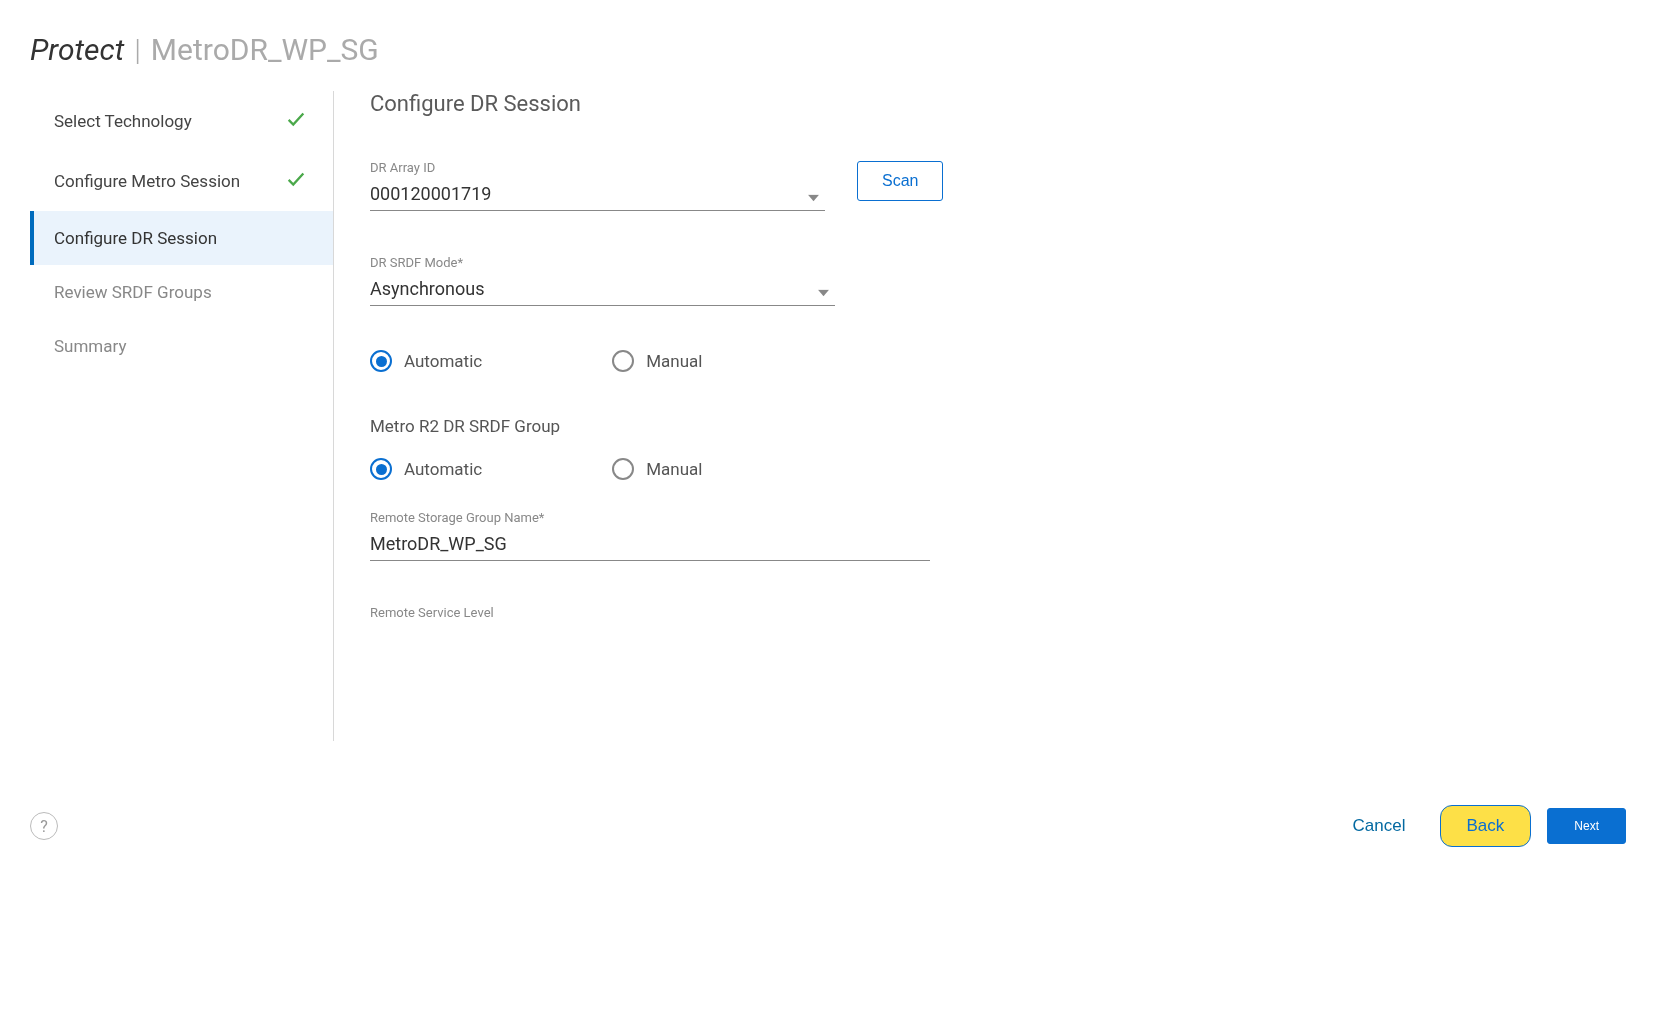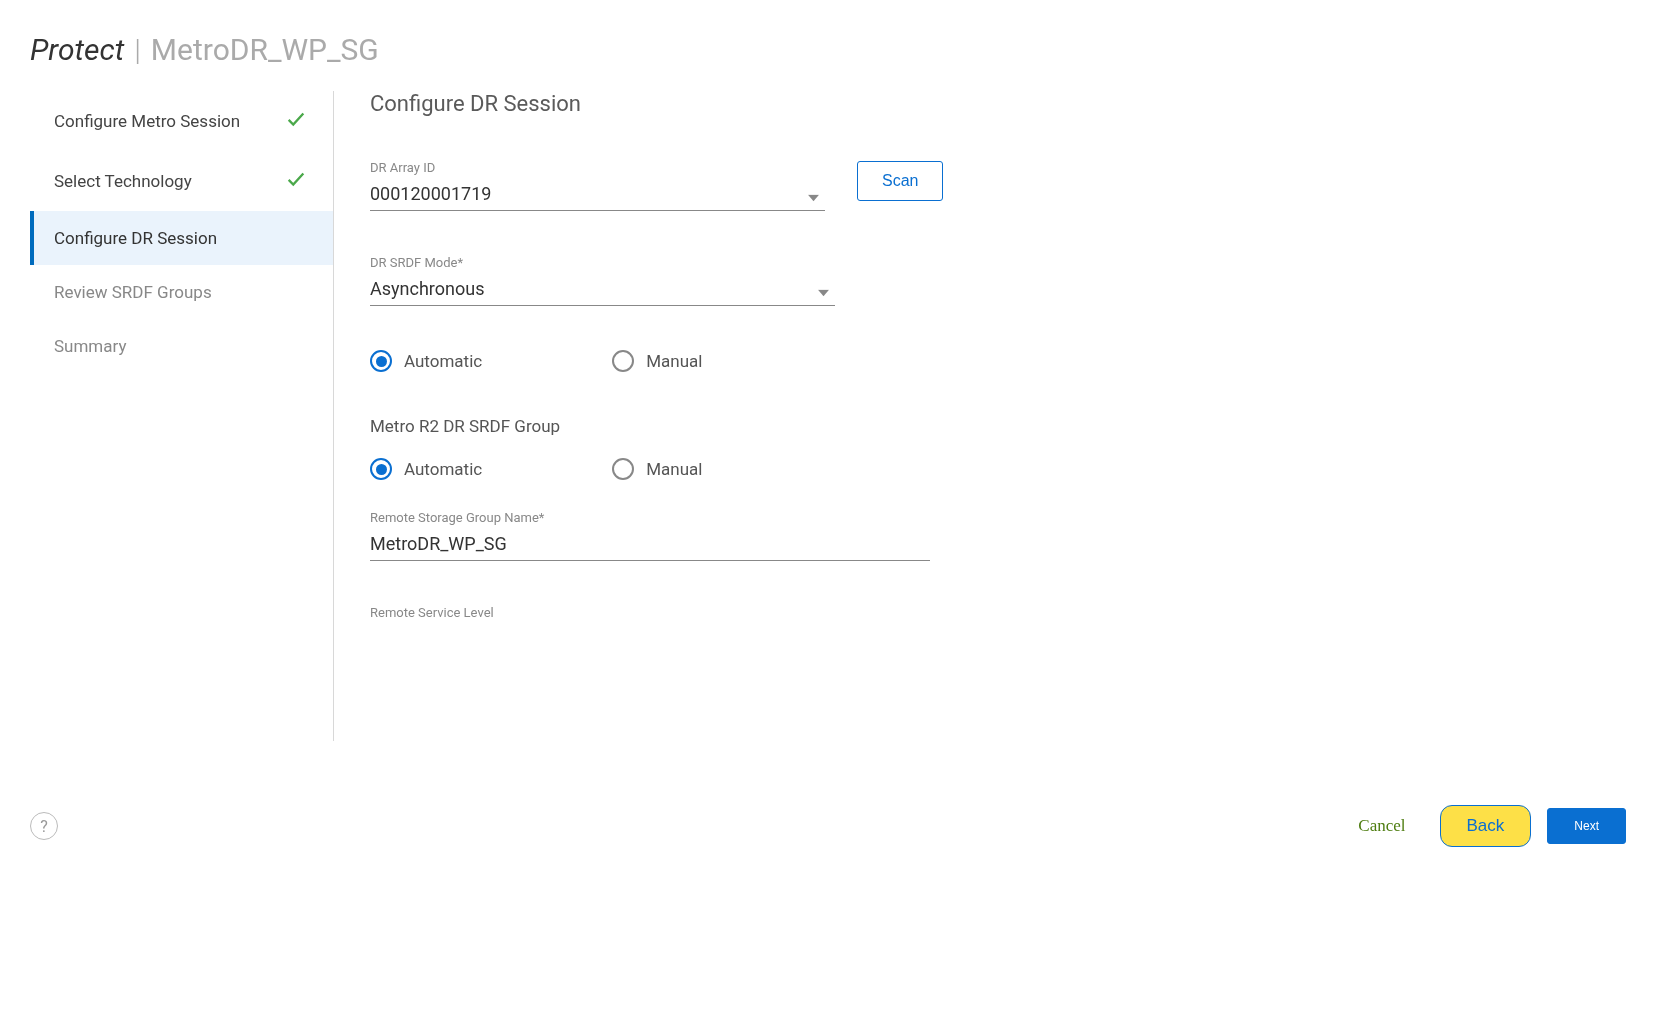--- a/index.html
+++ b/index.html
@@ -211,26 +211,25 @@
       justify-content: center;
       font-size: 16px;
       cursor: pointer;
     }
     .footer-spacer {
       flex: 1;
     }
     .btn-cancel {
       background: transparent;
       border: none;
-      color: #4d7c0f;
+      color: #0369a1;
       font-size: 17px;
       padding: 10px 18px;
       cursor: pointer;
       margin-right: 16px;
-      font-family: Liberation Serif, serif;
     }
     .btn-back {
       background: #fde047;
       border: 1px solid #0a6fd1;
       color: #0a6fd1;
       font-size: 17px;
       padding: 10px 26px;
       border-radius: 12px;
       cursor: pointer;
       margin-right: 16px;
@@ -254,29 +253,29 @@
 
 <div class="page-header">
   <span class="title-main">Protect</span>
   <span class="title-sep">|</span>
   <span class="title-sub">MetroDR_WP_SG</span>
 </div>
 
 <div class="main-area">
   <div class="wizard-nav">
     <div class="wizard-step completed">
-      <span>Configure Metro Session</span>
+      <span>Select Technology</span>
       <span class="check-icon">
         <svg viewBox="0 0 24 24">
             <polyline points="4 13 9 18 20 6"></polyline>
           </svg>
       </span>
     </div>
     <div class="wizard-step completed">
-      <span>Select Technology</span>
+      <span>Configure Metro Session</span>
       <span class="check-icon">
         <svg viewBox="0 0 24 24">
             <polyline points="4 13 9 18 20 6"></polyline>
           </svg>
       </span>
     </div>
     <div class="wizard-step active">
       <span>Configure DR Session</span>
     </div>
     <div class="wizard-step">

